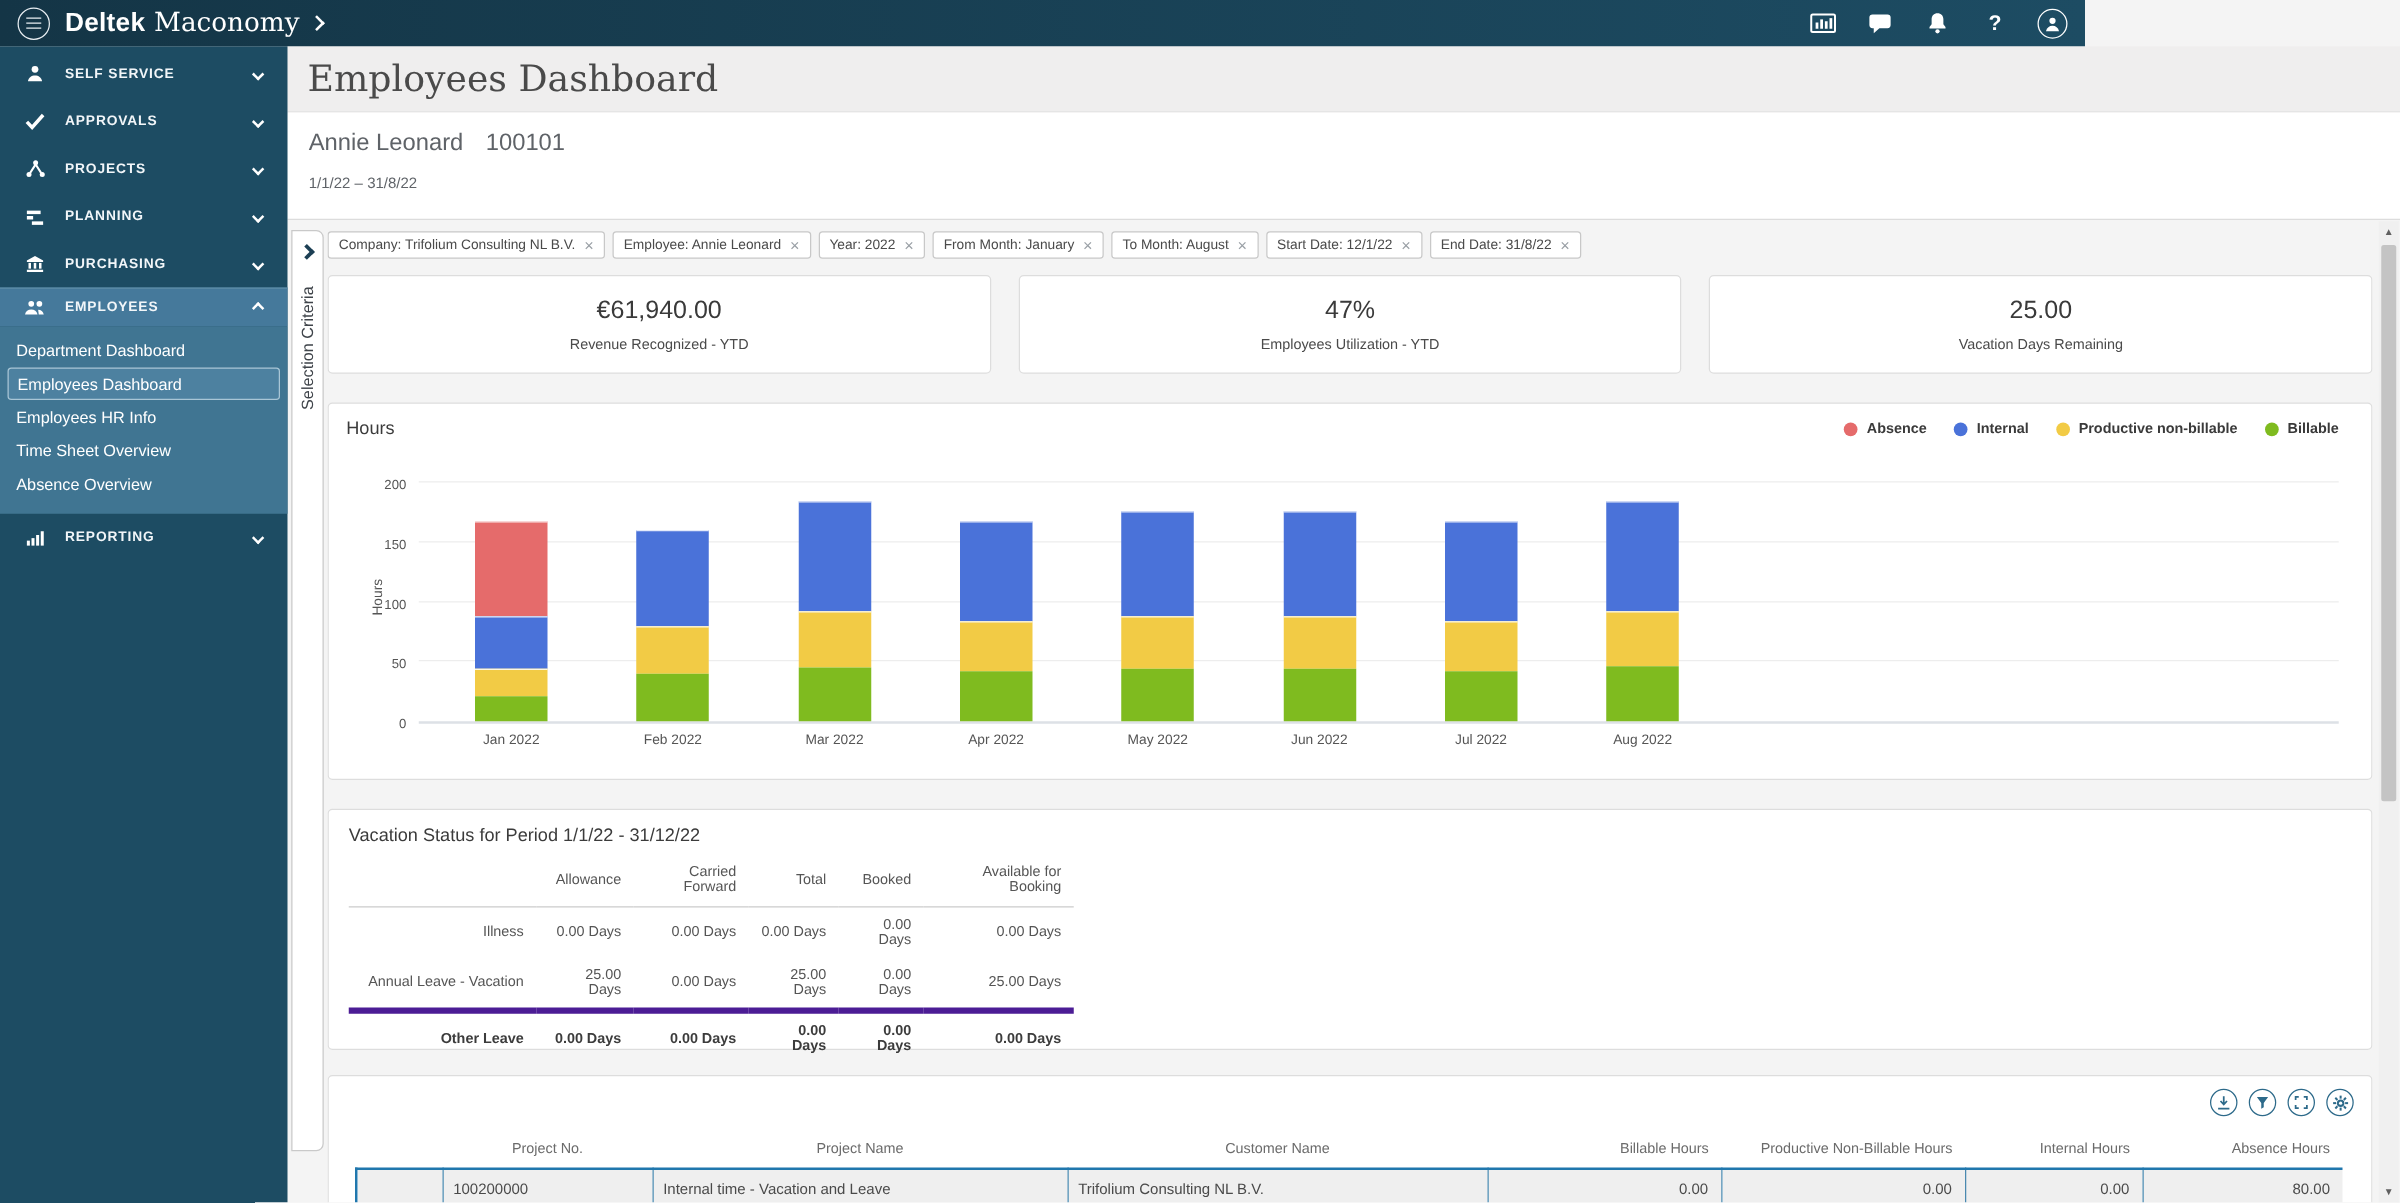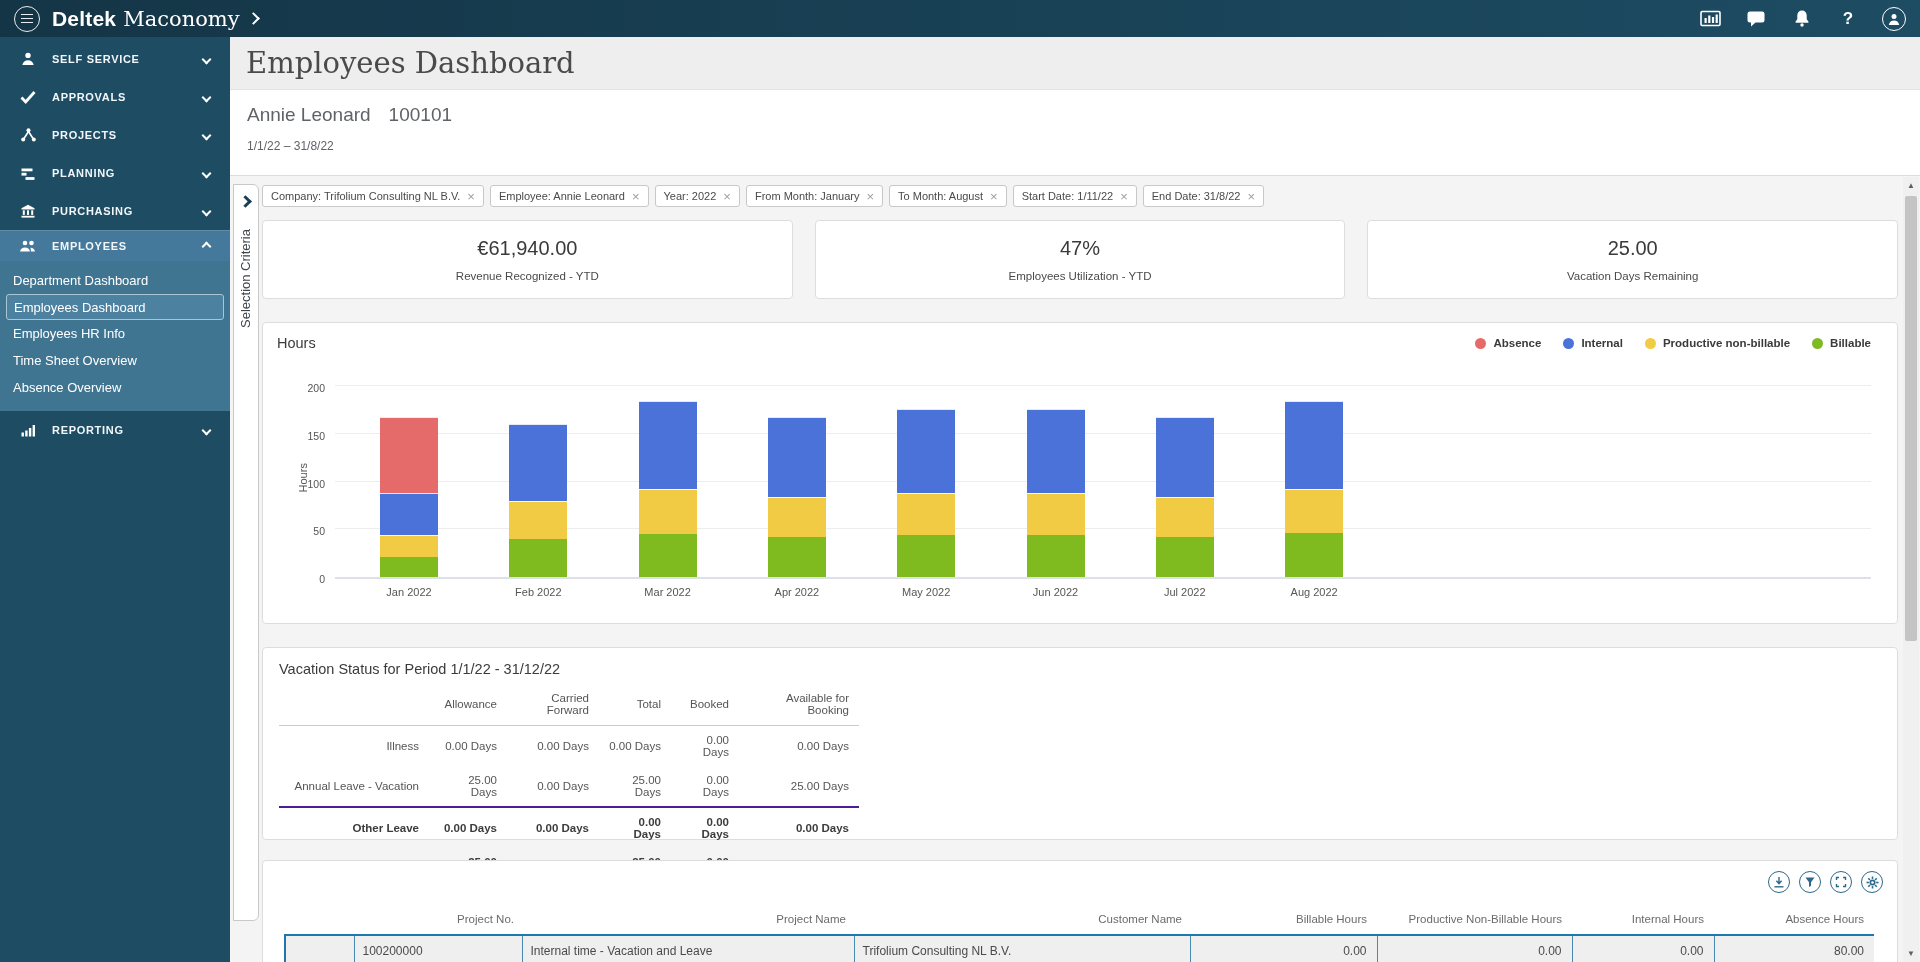--- a/index.html
+++ b/index.html
@@ -1,20 +1,20 @@
 <!DOCTYPE html>
 <html><head>
 <meta charset="utf-8">
 <style>
   * { margin:0; padding:0; box-sizing:border-box; }
   body { font-family:"Liberation Sans", sans-serif; background:#fff; }
   .app { position:relative; width:1920px; height:962px; overflow:hidden; background:#f4f4f4; }
 
   
-  .topbar { position:absolute; left:0; top:0; width:1920px; height:37px;
+  .topbar { position:absolute; left:0; top:0; width:1668px; height:37px;
     background:linear-gradient(90deg,#143546,#1d4c63 55%,#1a4burger 0); background:linear-gradient(90deg,#143546,#1d4c63);
     display:flex; align-items:center; padding:0 14px; z-index:30; }
   .hamburger { width:26px; height:26px; border:1.5px solid #e8eef2; border-radius:50%;
     display:flex; flex-direction:column; justify-content:center; align-items:center; gap:2.5px; cursor:pointer; }
   .hamburger span { display:block; width:12px; height:1.6px; background:#e8eef2; }
   .brand { display:flex; align-items:baseline; margin-left:12px; color:#fff; }
   .brand-bold { font-weight:bold; font-size:21px; letter-spacing:.2px; }
   .brand-serif { font-family:"DejaVu Serif", serif; font-size:21px; margin-left:7px; }
   .brand-chev { width:9px; height:9px; border-right:2.5px solid #fff; border-top:2.5px solid #fff;
     transform:rotate(45deg); margin-left:9px; align-self:center; }
@@ -94,31 +94,31 @@
   .seg { width:100%; }
   .seg.gap { border-top:1px solid rgba(255,255,255,.85); }
   .xlabel { position:absolute; top:205px; transform:translateX(-50%); font-size:11px; color:#555; white-space:nowrap; }
 
   
   .vacation-card { margin-top:23px; height:193px; padding:13px 16px; }
   .vac-table { border-collapse:collapse; margin-top:9px; font-size:11.5px; color:#555; }
   .vac-table th { font-weight:normal; color:#555; text-align:right; padding:6px 10px 9px 10px; }
   .vac-table td { text-align:right; padding:8px 10px; }
   .vac-table thead tr { border-bottom:1px solid #ccc; }
-  .vac-table tr.rule { border-bottom:2px solid #4c1d95; }
+  .vac-table tr.rule { border-bottom:5px solid #4c1d95; }
   .vac-table tr.bold td { font-weight:bold; color:#3c3c3c; }
   .vac-label { white-space:nowrap; }
 
   
   .projects-card { position:relative; margin-top:20px; height:170px; padding-top:10px; }
   .proj-toolbar { display:flex; justify-content:flex-end; gap:9px; padding-right:14px; }
   .circle-btn { width:22px; height:22px; border:1.5px solid #2d6a8a; border-radius:50%;
     display:flex; align-items:center; justify-content:center; cursor:pointer; background:#fff; }
   .proj-table { border-collapse:collapse; margin:20px 26px 0 21px; table-layout:fixed; width:1589px; font-size:12px; }
-  .proj-table th { font-weight:normal; color:#6b6b6b; font-size:11.5px; text-align:right;
+  .proj-table th { font-weight:normal; color:#6b6b6b; font-size:11.5px; text-align:center;
     padding:0 8px 9px 8px; white-space:nowrap; overflow:hidden; }
   .proj-table th.num, .proj-table td.num { text-align:right; padding-right:10px; }
   .proj-table tbody tr { background:#efefef; border-top:2px solid #2077ad; height:30px; }
   .proj-table td { color:#4a4a4a; padding:0 8px; white-space:nowrap; overflow:hidden; }
   .proj-table td + td { border-left:1px solid #4a89b0; }
   .proj-table tbody tr { border-left:2px solid #2077ad; }
 
   
   .main-scrollbar { position:absolute; right:1px; top:0; bottom:0; width:16px; background:#f0f0f0; z-index:6; }
   .sb-arrow { position:absolute; left:0; width:16px; text-align:center; font-size:8px; color:#606060; cursor:pointer; }
@@ -304,21 +304,21 @@
             </div>
           <div class="chip">
               <span>From Month: January</span>
               <span class="chip-x">×</span>
             </div>
           <div class="chip">
               <span>To Month: August</span>
               <span class="chip-x">×</span>
             </div>
           <div class="chip">
-              <span>Start Date: 1/11/22</span>
+              <span>Start Date: 12/1/22</span>
               <span class="chip-x">×</span>
             </div>
           <div class="chip">
               <span>End Date: 31/8/22</span>
               <span class="chip-x">×</span>
             </div>
         </div>
 
         <div class="kpi-row">
           <div class="kpi-card">

